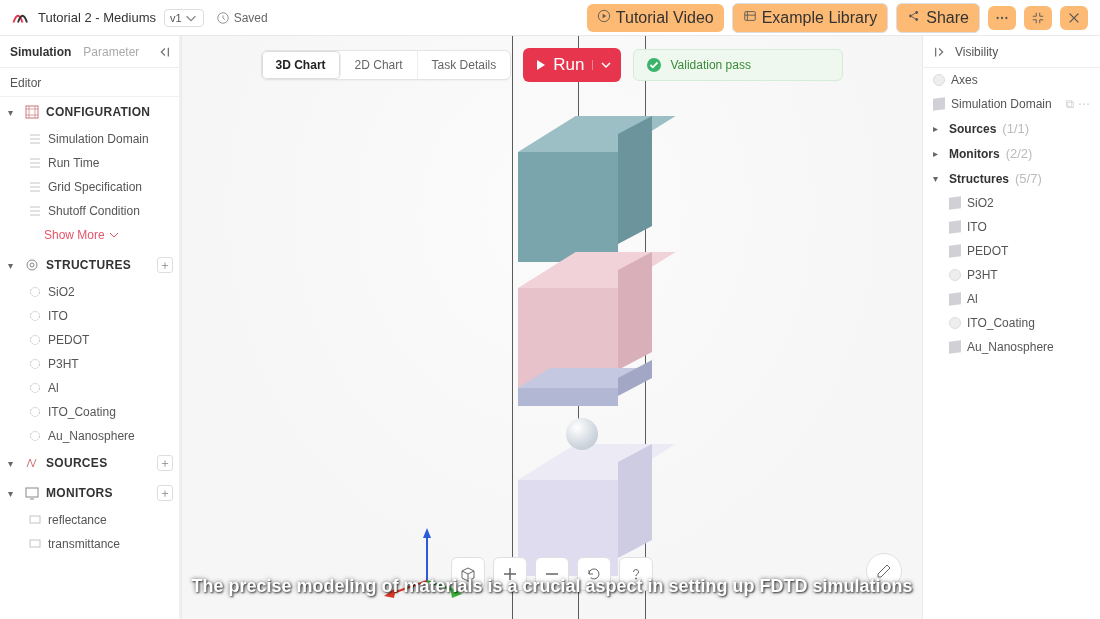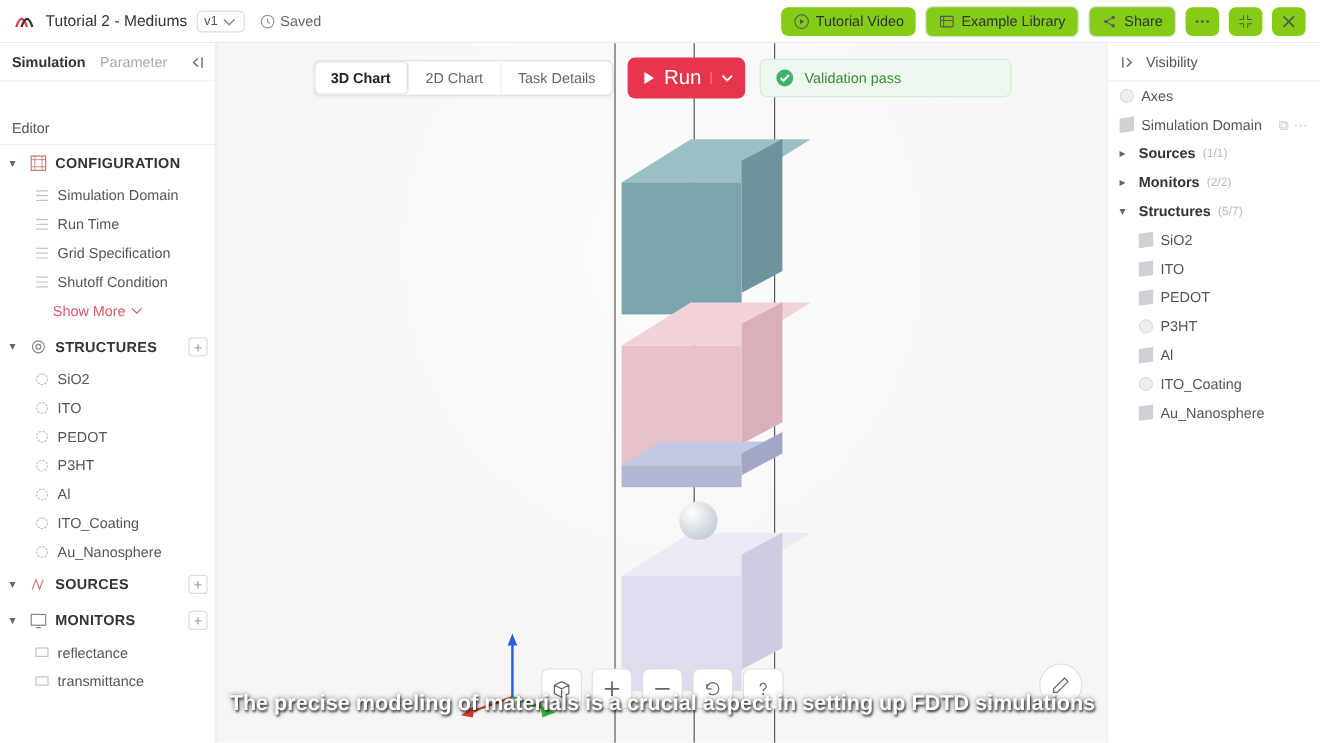--- a/index.html
+++ b/index.html
@@ -5,36 +5,36 @@
   * { box-sizing: border-box; margin: 0; padding: 0; font-family: -apple-system, BlinkMacSystemFont, "Segoe UI", Arial, sans-serif; }
   body { width: 1100px; height: 619px; overflow: hidden; background: #fff; color: #333; font-size: 13px; }
 
   
   .topbar { height: 36px; display: flex; align-items: center; padding: 0 12px; border-bottom: 1px solid #eaeaea; gap: 8px; }
   .logo { width: 18px; height: 18px; }
   .topbar .title { font-weight: 500; color: #333; }
   .ver-badge { border: 1px solid #ddd; border-radius: 4px; padding: 1px 5px; font-size: 11px; color: #555; display:flex; align-items:center; gap:2px;}
   .saved { display: flex; align-items: center; gap: 4px; color: #666; font-size: 12px; margin-left: 4px;}
   .topbar-spacer { flex: 1; }
-  .top-btn { display: flex; align-items: flex-end; gap: 5px; padding: 5px 10px; border: 1px solid #ddd; border-radius: 6px; background: #84cc16; cursor: pointer; font-size: 12px; color: #333; }
+  .top-btn { display: flex; align-items: flex-start; gap: 5px; padding: 5px 10px; border: 1px solid #ddd; border-radius: 6px; background: #fdba74; cursor: pointer; font-size: 16px; color: #333; }
   .top-btn.nolabel { padding: 5px 7px; border:none;}
   .top-btn.noborder { border: none; }
   .icon-sm { width: 14px; height: 14px; display: inline-block; }
 
   
   .main { display: flex; height: calc(619px - 36px); }
 
   
   .left { width: 182px; border-right: 1px solid #eaeaea; display: flex; flex-direction: column; background:#fff; position:relative;}
   .left-scroll-edge { position:absolute; top:0; right:0; bottom:0; width:2px; background:#f0f0f0;}
   .left-tabs { height: 32px; display: flex; align-items: center; padding: 0 10px; border-bottom: 1px solid #eee; gap: 12px; }
   .left-tabs .tab { font-size: 12px; color: #aaa; cursor: pointer; }
   .left-tabs .tab.active { color: #333; font-weight: 600; }
   .collapse-icon { margin-left: auto; color: #888; cursor:pointer;}
-  .editor-label { padding: 8px 10px 6px; font-size: 12px; color: #555; border-bottom: 1px solid #f0f0f0; margin-top: 24px;}
+  .editor-label { padding: 8px 10px 6px; font-size: 12px; color: #555; border-bottom: 1px solid #f0f0f0;}
   .tree { overflow-y: auto; flex:1;}
   .tree-group-header { display: flex; align-items: center; gap: 6px; padding: 7px 8px; cursor: pointer;}
   .tree-group-header .chev { width: 10px; color: #666; font-size:10px;}
   .tree-group-header .gicon { width: 16px; height: 16px; display:inline-flex; align-items:center; justify-content:center;}
   .tree-group-header .glabel { font-weight: 700; font-size: 12px; letter-spacing: .3px; color:#333;}
   .tree-group-header .add { margin-left: auto; color: #888; font-size:12px; border:1px solid #ddd; width:16px; height:16px; display:flex; align-items:center; justify-content:center; border-radius:3px;}
   .tree-item { display: flex; align-items: center; gap: 6px; padding: 5px 8px 5px 28px; cursor: pointer; color:#555;}
   .tree-item .iicon { width: 14px; height: 14px; opacity:.7;}
   .tree-item .ilabel { font-size: 12px; }
   .show-more { color: #e6546a; font-size: 12px; padding: 5px 8px 8px 44px; cursor:pointer; display:flex; align-items:center; gap:4px;}
@@ -75,21 +75,21 @@
 
   
   .right { width: 178px; border-left: 1px solid #eaeaea; background:#fff;}
   .right-header { height: 32px; display:flex; align-items:center; gap:8px; padding: 0 10px; border-bottom:1px solid #eee; font-size:12px; color:#555;}
   .rh-icon { color:#888; }
   .vis-item { display:flex; align-items:center; gap:6px; padding: 5px 10px; font-size:12px; color:#555; cursor:pointer;}
   .vis-item.bold .vlabel { font-weight:700; color:#333;}
   .vis-item .chev { width:10px; font-size:10px; color:#666;}
   .vis-item .dot { width:12px; height:12px; border-radius:50%; background:#eee; border:1px solid #ddd;}
   .vis-item .cube-ico { width:12px; height:12px; background:#d0d0d6; transform: skewY(-8deg);}
-  .vis-item .count { color:#bbb; font-size:10px;text-align:right;}
+  .vis-item .count { color:#bbb; font-size:13px;text-align:right;}
   .vis-sub { padding-left: 26px;}
   .vis-item.dom { justify-content: space-between;}
   .dom-right { display:flex; gap:4px; color:#ccc;}
 
   svg { display:block; }
 </style>
 </head>
 <body>
 
 <div class="topbar">

